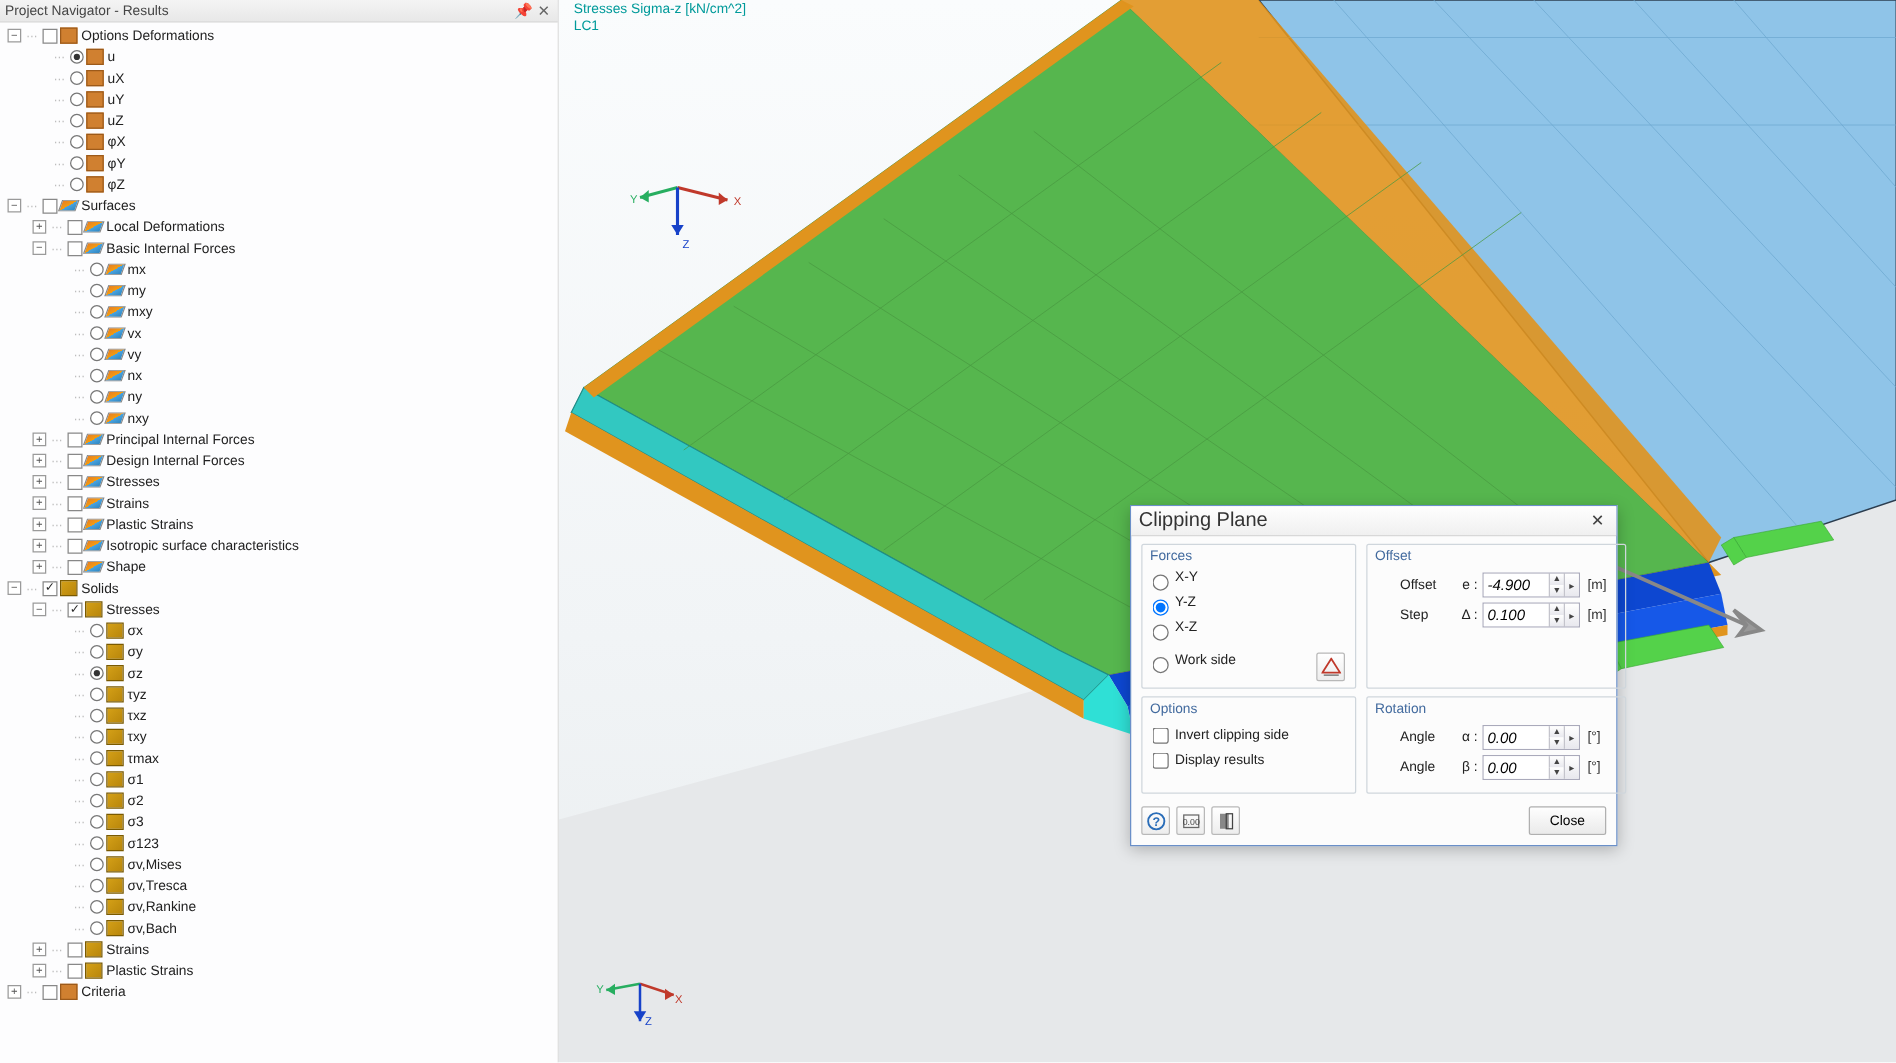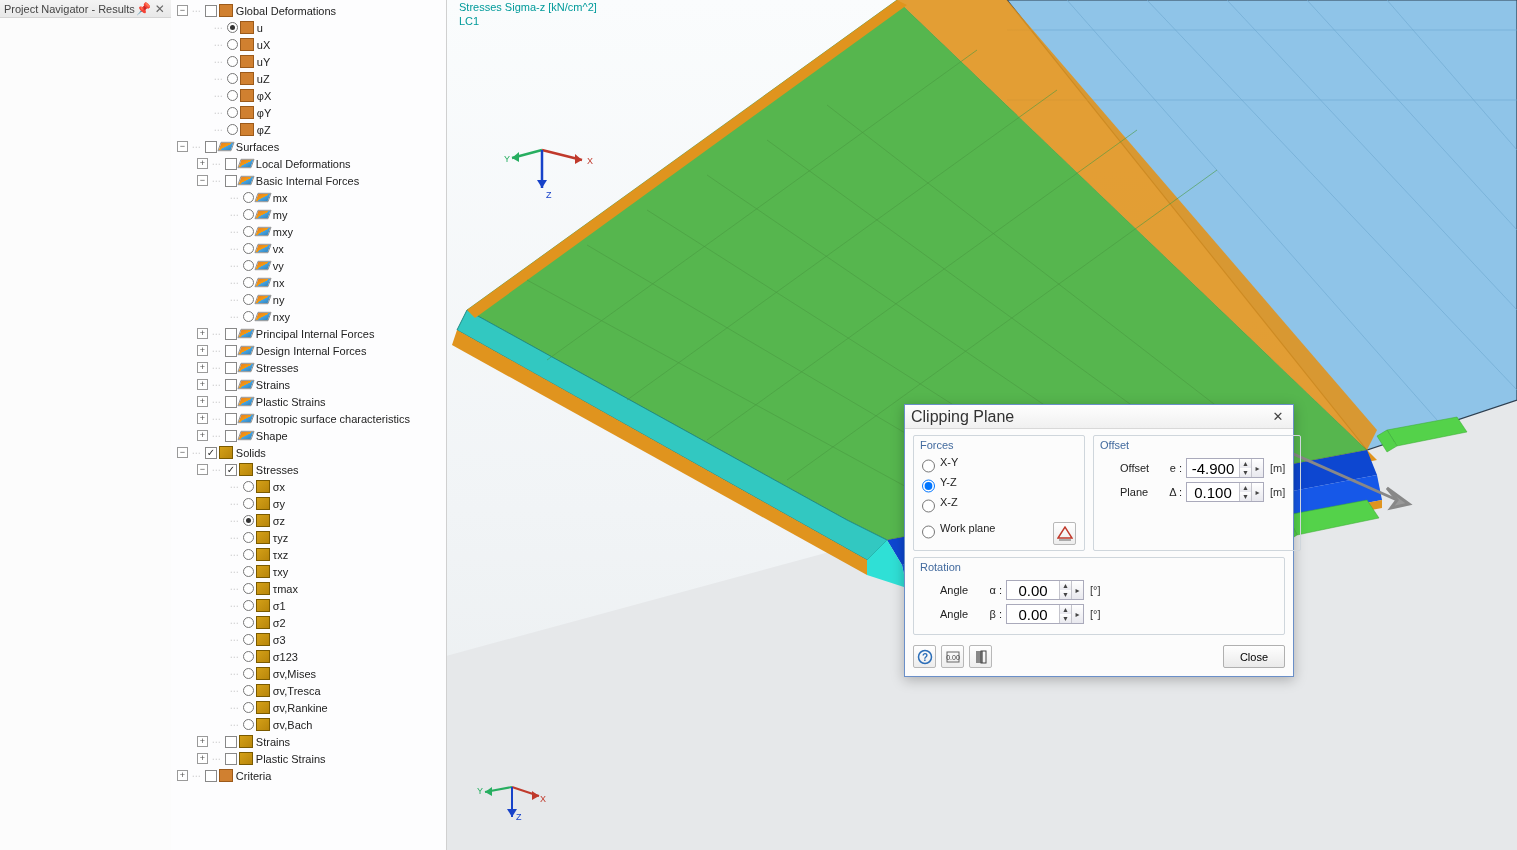--- a/index.html
+++ b/index.html
@@ -1,19 +1,19 @@
 <!DOCTYPE html>
 <html><head>
 <meta charset="utf-8">
 <style>
 * { box-sizing: border-box; margin: 0; padding: 0; }
 body { font-family: "Segoe UI", Tahoma, sans-serif; font-size: 11px; color: #222; background: #fff; overflow: hidden; width: 1517px; height: 850px; position: relative; }
 
 
-.navigator { position: absolute; left: 0; top: 0; width: 447px; height: 850px; background: #fcfcfc; border-right: 1px solid #d0d0d0; display: flex; flex-direction: row; }
+.navigator { position: absolute; left: 0; top: 0; width: 447px; height: 850px; background: #fcfcfc; border-right: 1px solid #d0d0d0; display: flex; flex-direction: column; }
 .nav-header { background: linear-gradient(#f4f4f4, #e8e8e8); border-bottom: 1px solid #d5d5d5; height: 18px; padding: 0 4px; display: flex; align-items: center; position: relative; }
 .nav-title { flex: 1; color: #444; }
 .nav-header-icon { width: 14px; height: 14px; margin-left: 2px; display: flex; align-items: center; justify-content: center; cursor: pointer; color: #666; font-size: 12px; }
 .nav-tree { flex: 1; overflow-y: auto; padding: 2px 0 2px 2px; background: #fdfdfe; }
 .tree-row { display: flex; align-items: center; height: 17px; padding-left: 2px; white-space: nowrap; }
 .expander { width: 11px; height: 11px; border: 1px solid #9a9a9a; background: #fff; display: flex; align-items: center; justify-content: center; font-size: 9px; line-height: 1; cursor: pointer; color: #555; margin-right: 3px; flex-shrink: 0; }
 .expander-spacer { width: 11px; height: 11px; margin-right: 3px; flex-shrink: 0; display: inline-flex; align-items: center; justify-content: center; }
 .tree-dotted { color: #bbb; font-size: 9px; }
 .chk { width: 12px; height: 12px; border: 1px solid #888; background: #fff; margin-right: 2px; flex-shrink: 0; display: flex; align-items: center; justify-content: center; }
 .chk.checked::after { content: "✓"; font-size: 10px; color: #2a2a2a; line-height: 1; }
@@ -45,21 +45,21 @@
 .offset-group { flex: 1; padding-left: 26px; }
 .radio-row { display: flex; height: 20px; }
 .radio-row input[type="radio"] { margin-right: 5px; }
 .radio-row label { color: #222; }
 .tool-btn { width: 23px; height: 23px; border: 1px solid #b8b8b8; background: linear-gradient(#fff,#ededed); border-radius: 2px; display: flex; align-items: center; justify-content: center; cursor: pointer; }
 .tool-btn svg { width: 16px; height: 16px; }
 .offset-line { display: flex; align-items: center; height: 24px; gap: 4px; }
 .offset-line .lbl { width: 42px; }
 .offset-line .sym { width: 16px; text-align: right; }
 .spinbox { display: flex; align-items: center; border: 1px solid #aab; background: #fff; height: 20px; }
-.spinbox input { border: none; width: 52px; text-align: center; padding: 0 3px; font-size: 15px; height: 18px; outline: none; }
+.spinbox input { border: none; width: 52px; text-align: left; padding: 0 3px; font-size: 12px; height: 18px; outline: none; font-style: italic; }
 .spin-btns { display: flex; flex-direction: column; }
 .spin-up, .spin-dn { width: 12px; height: 9px; border-left: 1px solid #c4c4cc; background: linear-gradient(#fff,#e8e8ee); font-size: 7px; display: flex; align-items: center; justify-content: center; cursor: pointer; color: #444; }
 .spin-side { width: 12px; height: 18px; border-left: 1px solid #c4c4cc; background: linear-gradient(#fff,#e8e8ee); font-size: 8px; display: flex; align-items: center; justify-content: center; cursor: pointer; color: #444; }
 .unit { width: 22px; color: #333; margin-left: 2px; }
 .chk-row { display: flex; align-items: center; height: 20px; }
 .chk-row input { margin-right: 5px; }
 .dialog-footer { display: flex; align-items: center; padding: 4px 0 0 0; gap: 5px; }
 .dialog-footer .spacer { flex: 1; }
 .btn { height: 23px; border: 1px solid #b0b0b0; background: linear-gradient(#fefefe,#eaeaea); border-radius: 2px; padding: 0 16px; cursor: pointer; font-size: 11px; }
 
@@ -77,21 +77,21 @@
   </div>
   <div class="nav-tree">
 
     <div class="tree-row" style="padding-left:4px">
       <span class="expander">−</span>
       <span class="expander-spacer">
           <span class="tree-dotted">⋯</span>
         </span>
       <span class="chk"></span>
       <span class="node-icon icon-deform"></span>
-      <span class="node-label">Global Deformations</span>
+      <span class="node-label">Options Deformations</span>
     </div>
 
     <div class="tree-row" style="padding-left:40px">
         <span class="expander-spacer">
           <span class="tree-dotted">⋯</span>
         </span>
         <span class="radio checked"></span>
         <span class="node-icon icon-deform"></span>
         <span class="node-label">u</span>
       </div>
@@ -574,21 +574,21 @@
               <input type="radio" name="plane" checked="" style="">
               <label>Y-Z</label>
             </div>
           <div class="radio-row">
               <input type="radio" name="plane" style="">
               <label>X-Z</label>
             </div>
           <div style="height:6px"></div>
           <div class="radio-row">
             <input type="radio" name="plane" style="">
-              <label>Work plane</label>
+              <label>Work side</label>
             <span style="flex:1"></span>
             <span class="tool-btn">
               <svg viewBox="0 0 16 16">
                   <path d="M1 12 L8 1 L15 12 Z" fill="none" stroke="#c0392b" stroke-width="1.4"></path>
                   <line x1="2" y1="14" x2="14" y2="14" stroke="#666"></line>
                 </svg>
             </span>
           </div>
         </div>
         <div class="fieldset offset-group">
@@ -600,35 +600,46 @@
               <input type="text" value="-4.900" style="">
               <span class="spin-btns">
                   <span class="spin-up">▲</span>
                   <span class="spin-dn">▼</span>
                 </span>
               <span class="spin-side">▸</span>
             </span>
             <span class="unit">[m]</span>
           </div>
           <div class="offset-line">
-            <span class="lbl">Plane</span>
+            <span class="lbl">Step</span>
             <span class="sym">Δ :</span>
             <span class="spinbox">
               <input type="text" value="0.100" style="">
               <span class="spin-btns">
                   <span class="spin-up">▲</span>
                   <span class="spin-dn">▼</span>
                 </span>
               <span class="spin-side">▸</span>
             </span>
             <span class="unit">[m]</span>
           </div>
         </div>
       </div>
       <div class="dialog-row">
+        <div class="fieldset plane-group">
+          <div class="fieldset-legend">Options</div>
+          <div class="chk-row">
+              <input type="checkbox" style="">
+              <label>Invert clipping side</label>
+            </div>
+          <div class="chk-row">
+              <input type="checkbox" style="">
+              <label>Display results</label>
+            </div>
+        </div>
         <div class="fieldset offset-group">
           <div class="fieldset-legend">Rotation</div>
           <div class="offset-line">
             <span class="lbl">Angle</span>
             <span class="sym">α :</span>
             <span class="spinbox">
               <input type="text" value="0.00" style="">
               <span class="spin-btns">
                   <span class="spin-up">▲</span>
                   <span class="spin-dn">▼</span>

